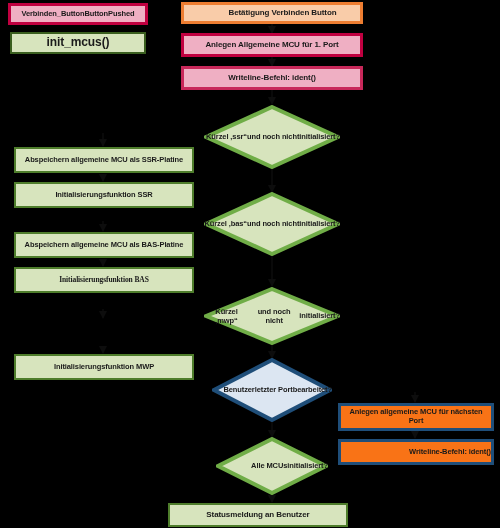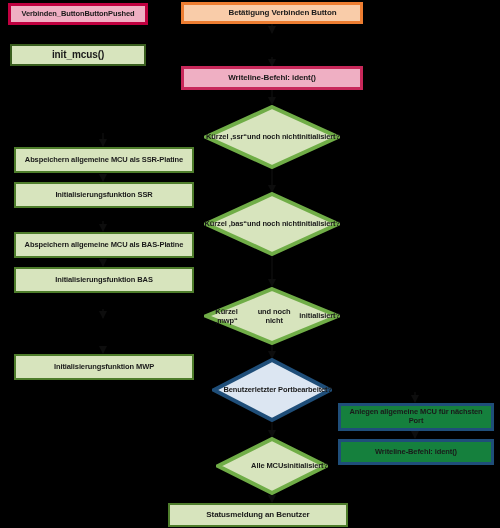--- a/index.html
+++ b/index.html
@@ -30,21 +30,21 @@
   
   .rect {
     border-style: solid;
   }
   .rect.green  { background: #D7E4BD; border: 2px solid #3A5F1F; }
   .rect.green-light { background: #D7E4BD; border: 2px solid #4E7D2B; }
   .rect.pink   { background: #EFAFC3; border: 3px solid #C00040; }
   .rect.pink2  { background: #EFAFC3; border: 3px solid #C8285A; }
   .rect.orange { background: #F9CCA9; border: 3px solid #ED7D31; }
   .rect.blue   { background: #DCE6F2; border: 3px solid #1F4E79; }
-  .rect.blue2  { background: #15803d; border: 3px solid #1F4E79; }
+  .rect.blue2  { background: #f97316; border: 3px solid #1F4E79; justify-content: flex-end; }
 
   
   .diamond {
     position: absolute;
     box-sizing: border-box;
   }
   .diamond svg {
     position: absolute;
     inset: 0;
     width: 100%;
@@ -104,29 +104,32 @@
 
       <path d="M415,392 L415,402"></path>
       <path d="M415,430 L415,438"></path>
     </g>
   </svg>
 
   <div class="node rect pink" style="left:8px; top:3px; width:140px; height:22px; font-size:7.5px;">
     <span>Verbinden_ButtonButtonPushed</span>
   </div>
 
-  <div class="node rect green" style="left:10px; top:32px; width:136px; height:22px; font-size:10px;margin-top:12px;">
+  <div class="node rect green" style="left:10px; top:32px; width:136px; height:22px; font-size:12px;">
     <span>init_mcus()</span>
   </div>
 
 
   <div class="node rect orange" style="left:181px; top:2px; width:182px; height:22px; font-size:8px;padding-left:21px;">
     <span>Betätigung Verbinden Button</span>
   </div>
 
+  <div class="node rect pink" style="left:181px; top:33px; width:182px; height:24px; font-size:8px;">
+    <span>Anlegen Allgemeine MCU für 1. Port</span>
+  </div>
 
   <div class="node rect pink2" style="left:181px; top:66px; width:182px; height:24px; font-size:8px;">
     <span>Writeline-Befehl: ident()</span>
   </div>
 
   <div class="diamond" style="left:204px; top:105px; width:136px; height:64px;">
     <svg viewBox="0 0 136 64" preserveAspectRatio="none">
       <polygon points="68,2 134,32 68,62 2,32" fill="#D7E4BD" stroke="#70AD47" stroke-width="4"></polygon>
     </svg>
     <div class="dlabel" style="font-size:7.5px;">
@@ -185,21 +188,21 @@
   </div>
 
   <div class="node rect green-light" style="left:14px; top:182px; width:180px; height:26px; font-size:7.5px;">
     <span>Initialisierungsfunktion SSR</span>
   </div>
 
   <div class="node rect green-light" style="left:14px; top:232px; width:180px; height:26px; font-size:7.5px;">
     <span>Abspeichern allgemeine MCU als BAS-Platine</span>
   </div>
 
-  <div class="node rect green-light" style="left:14px; top:267px; width:180px; height:26px; font-size:7.5px;">
+  <div class="node rect green-light" style="left:14px; top:267px; width:180px; height:26px; font-size:7.5px;font-family:Liberation Serif, serif;">
     <span>Initialisierungsfunktion BAS</span>
   </div>
 
 
   <div class="node rect green-light" style="left:14px; top:354px; width:180px; height:26px; font-size:7.5px;">
     <span>Initialisierungsfunktion MWP</span>
   </div>
 
   <div class="node rect blue2" style="left:338px; top:403px; width:156px; height:28px; font-size:7.5px; padding:0 5px;">
     <span>Anlegen allgemeine MCU für nächsten Port</span>

